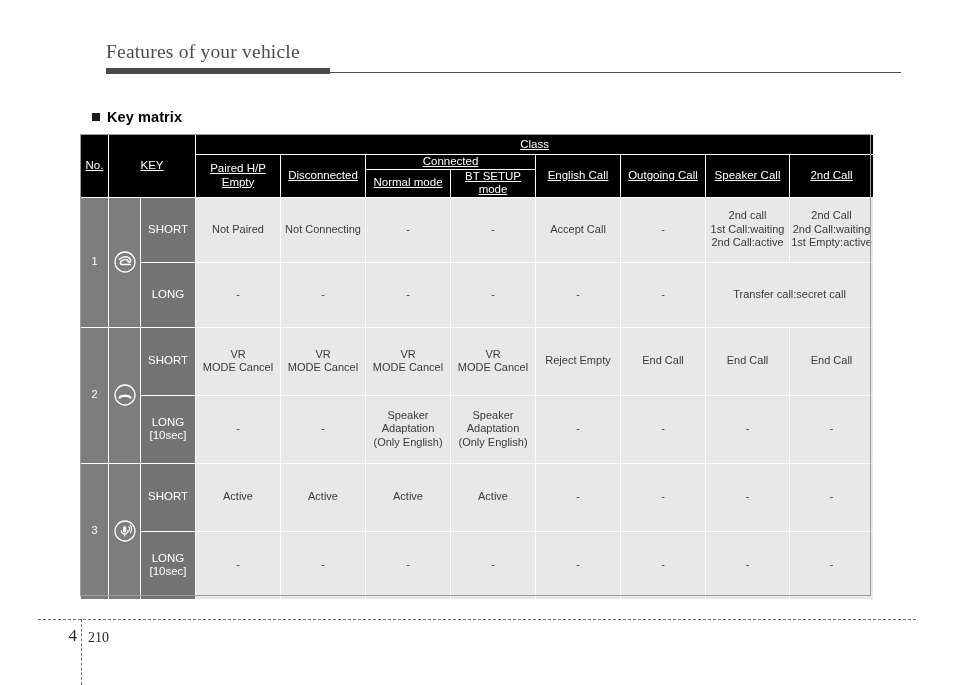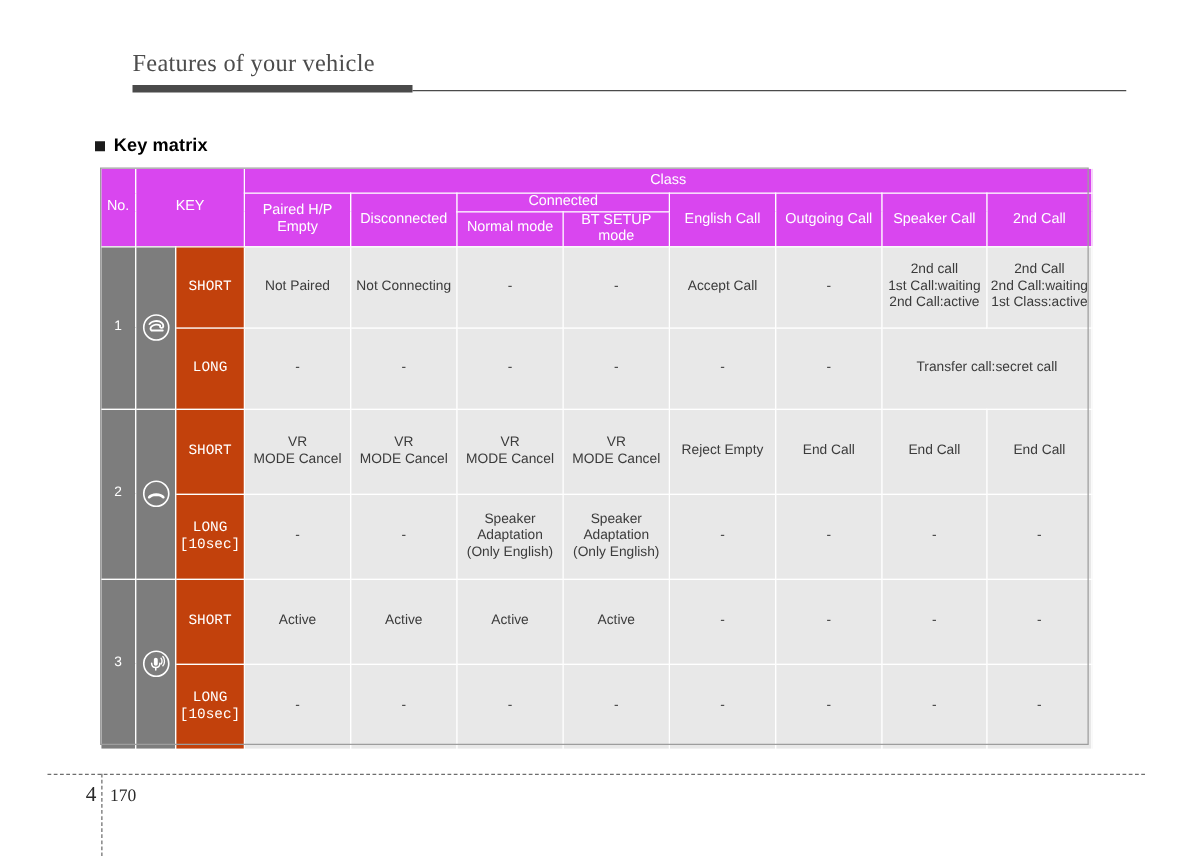--- a/index.html
+++ b/index.html
@@ -51,21 +51,21 @@
     left: 224px;
     top: 4px;
     right: 0;
     height: 1px;
     background: #4a4a4a;
   }
 
   
   .section-heading {
     position: absolute;
-    left: 76px;
+    left: 92px;
     top: 109px;
     display: flex;
     align-items: center;
     gap: 7px;
   }
   .section-heading .bullet-square {
     width: 8px;
     height: 8px;
     background: #1b1b1b;
     display: inline-block;
@@ -89,34 +89,34 @@
   }
   .key-matrix-table td, .key-matrix-table th {
     border: 1px solid #ffffff;
     padding: 0;
     text-align: center;
     vertical-align: middle;
     line-height: 13.5px;
     font-weight: normal;
   }
   .key-matrix-table .hdr {
-    background: #d946ef;
+    background: #000000;
     color: #ffffff;
     font-size: 11.5px;
+    text-decoration: underline;
   }
   .key-matrix-table .cell {
     background: #e8e8e8;
     color: #3b3b3b;
     font-size: 11px;
   }
   .key-matrix-table .rowlabel {
-    background: #c2410c;
+    background: #737373;
     color: #ffffff;
     font-size: 11.5px;
-    font-family: Liberation Mono, monospace;
   }
   .key-matrix-table .numcell {
     background: #7d7d7d;
     color: #ffffff;
     font-size: 11px;
   }
   .key-matrix-table .iconcell {
     background: #7d7d7d;
   }
   .outer-border {
@@ -258,21 +258,21 @@
       <td class="cell">Accept Call</td>
       <td class="cell">-</td>
       <td class="cell">
         <span class="sub">2nd call</span>
         <span class="sub">1st Call:waiting</span>
         <span class="sub">2nd Call:active</span>
       </td>
       <td class="cell">
         <span class="sub">2nd Call</span>
         <span class="sub">2nd Call:waiting</span>
-        <span class="sub">1st Class:active</span>
+        <span class="sub">1st Empty:active</span>
       </td>
     </tr>
 
     <tr>
       <td class="rowlabel" style="height:64px;">
         <span class="sub">LONG</span>
       </td>
       <td class="cell">-</td>
       <td class="cell">-</td>
       <td class="cell">-</td>
@@ -378,14 +378,14 @@
       <td class="cell">-</td>
     </tr>
   </tbody>
 </table>
 <div class="outer-border"></div>
 
 <div class="footer">
   <div class="dashed-h"></div>
   <div class="dashed-v"></div>
   <div class="chapter-num">4</div>
-  <div class="page-num">170</div>
+  <div class="page-num">210</div>
 </div>
 
 </body></html>

